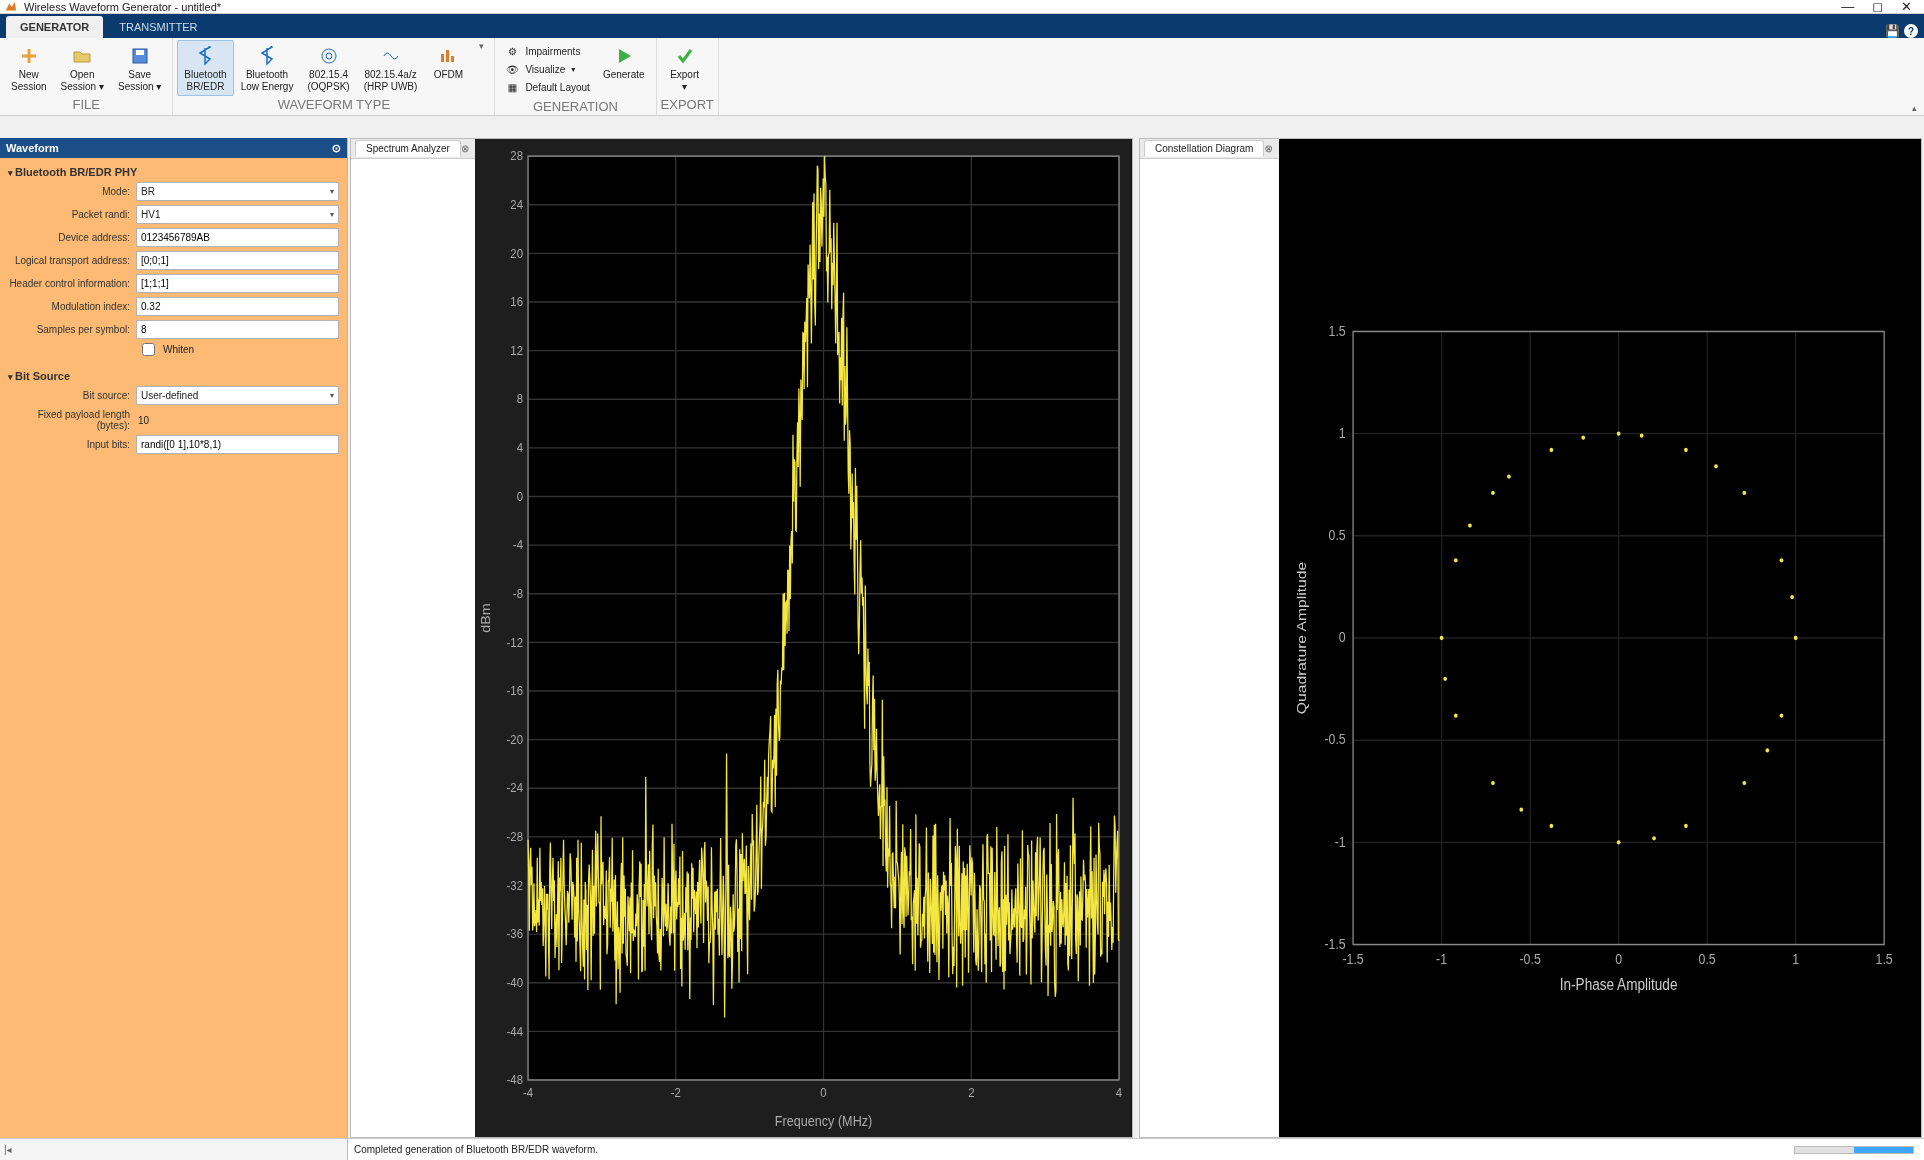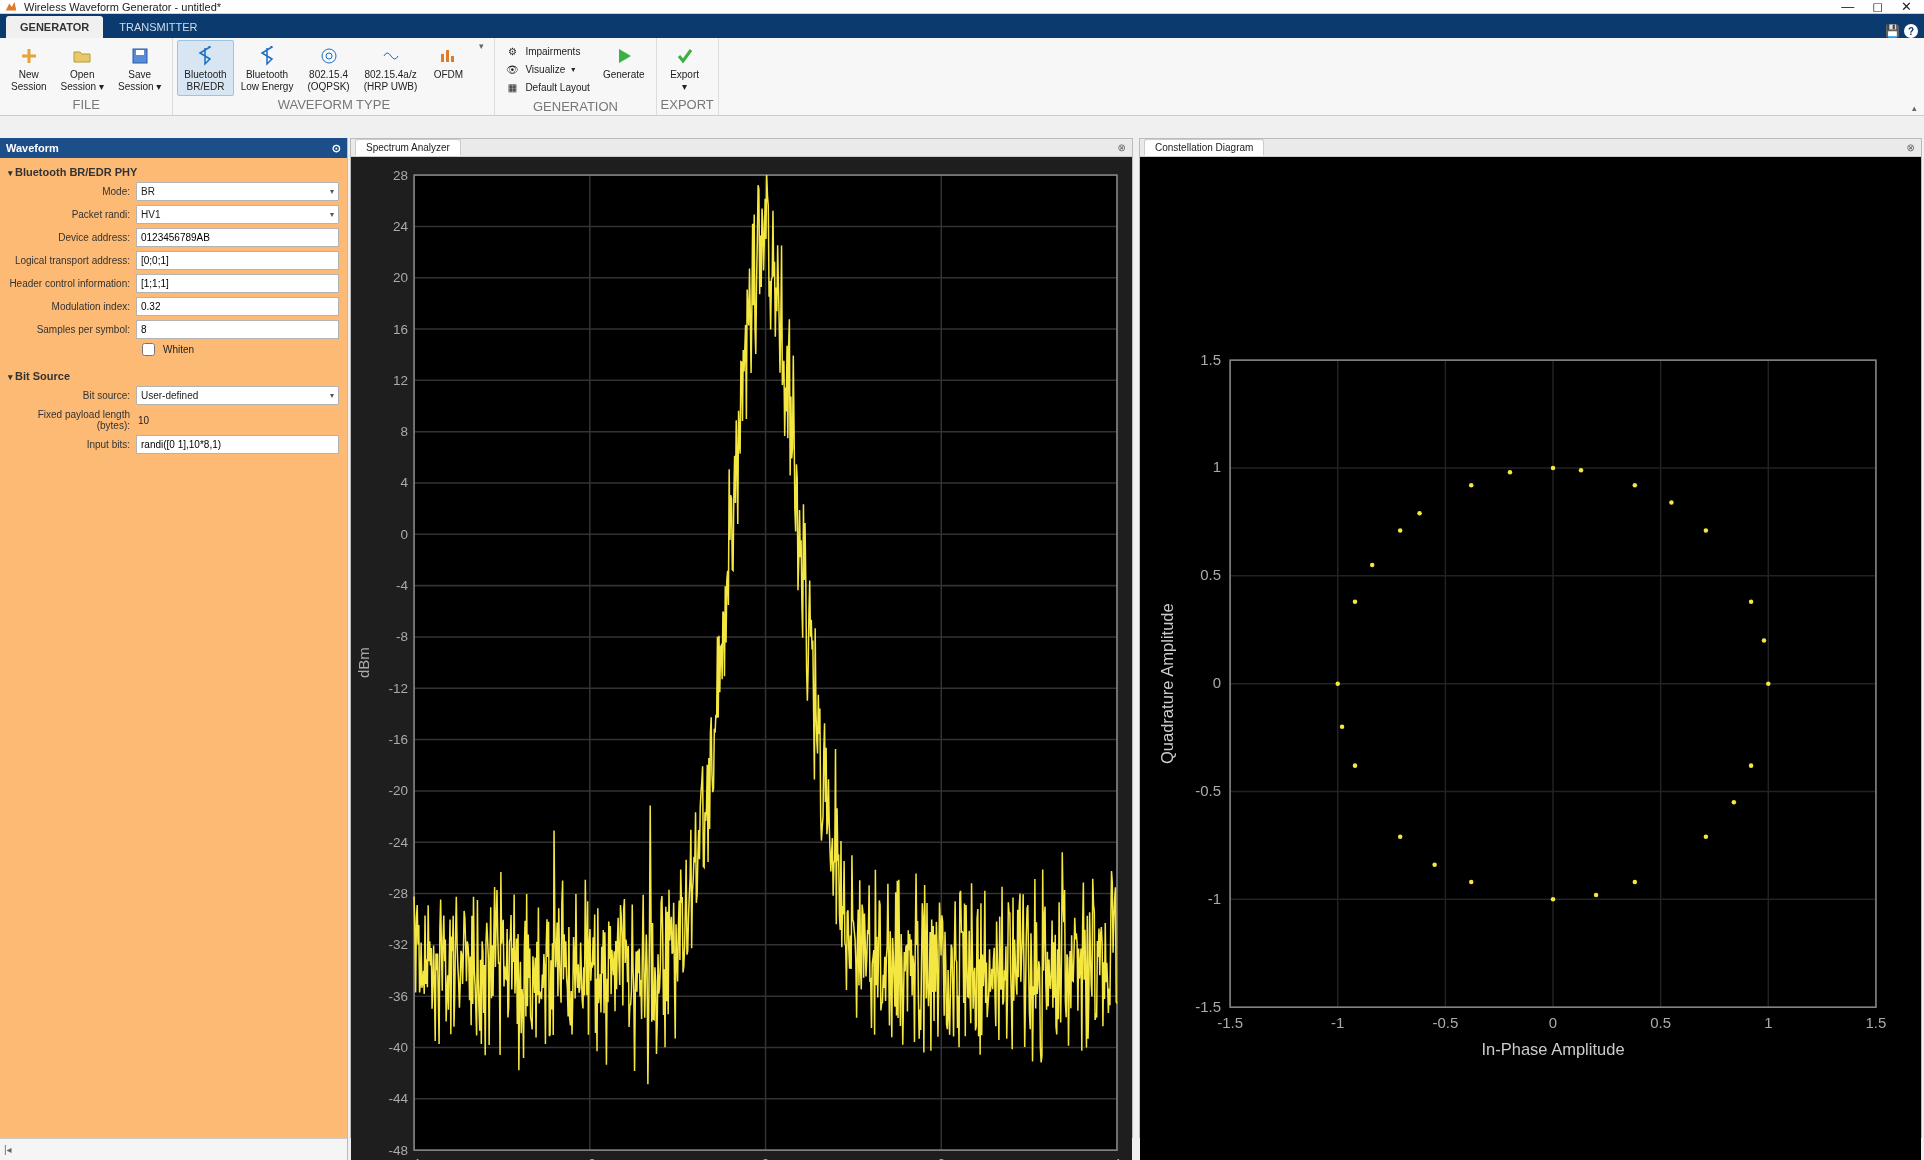--- a/index.html
+++ b/index.html
@@ -47,21 +47,21 @@
 .frow label { width: 128px; text-align: right; font-size: 10px; padding-right: 6px; color: #333; }
 .frow .ctl { flex: 1; }
 .frow input[type=text], .frow .sel { width: 100%; height: 19px; font-size: 10px; padding: 0 4px; border: 1px solid #b3b3b3; background: #fff; }
 .frow .sel { display: flex; align-items: center; justify-content: space-between; border-radius: 1px; cursor: default; }
 .frow .sel::after { content: "▾"; font-size: 8px; color: #555; }
 .frow .static { font-size: 10px; padding-left: 2px; }
 .chkrow { display: flex; align-items: center; margin-left: 134px; gap: 8px; font-size: 10px; }
 
 
 .plots { flex: 1; display: flex; gap: 6px; padding: 0 2px; }
-.plotpane { flex: 1; display: flex; flex-direction: column; background: #fff; border: 1px solid #bbb; }
+.plotpane { flex: 1; display: flex; background: #fff; border: 1px solid #bbb; }
 .plotpane .tabrow { height: 20px; display: flex; align-items: center; background: #eaeaea; border-bottom: 1px solid #ccc; font-size: 10px; padding-left: 4px; }
 .plotpane .tabrow .pt { padding: 2px 10px; border: 1px solid #ccc; background: #fff; border-bottom-color: #fff; border-top-left-radius: 3px; border-top-right-radius: 3px; }
 .plotpane .tabrow .cog { margin-left: auto; padding-right: 6px; color: #666; cursor: default; }
 .plotpane .plot { flex: 1; background: #000; position: relative; }
 .frame { stroke: #888; fill: none; }
 
 
 .statusbar { position: absolute; bottom: 0; left: 0; right: 0; height: 22px; display: flex; }
 .statusbar .sblock { width: 348px; border-right: 1px solid #bbb; display: flex; align-items: center; padding: 0 4px; }
 .statusbar .smsg { flex: 1; display: flex; align-items: center; padding: 0 6px; font-size: 10px; background:#fff; border-top:1px solid #ccc; }
@@ -442,13 +442,18 @@
           </svg>
       </div>
     </div>
   </div>
 </div>
 
 <div class="statusbar">
   <div class="sblock" style="background:#f5f5f5;border-top:1px solid #ccc">
     <span style="font-size:10px;color:#666">|◂</span>
   </div>
+  <div class="smsg">
+    <span>Completed generation of Bluetooth BR/EDR waveform.</span>
+    <span style="margin-left:auto"></span>
+    <div class="sprog"></div>
+  </div>
 </div>
 
 </body></html>

